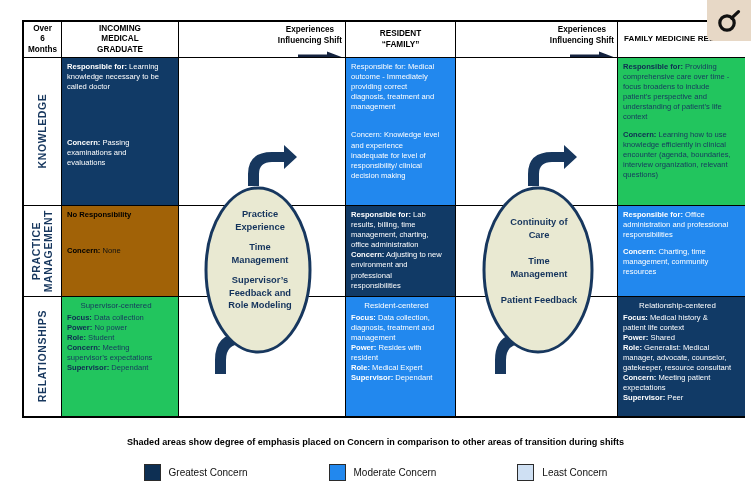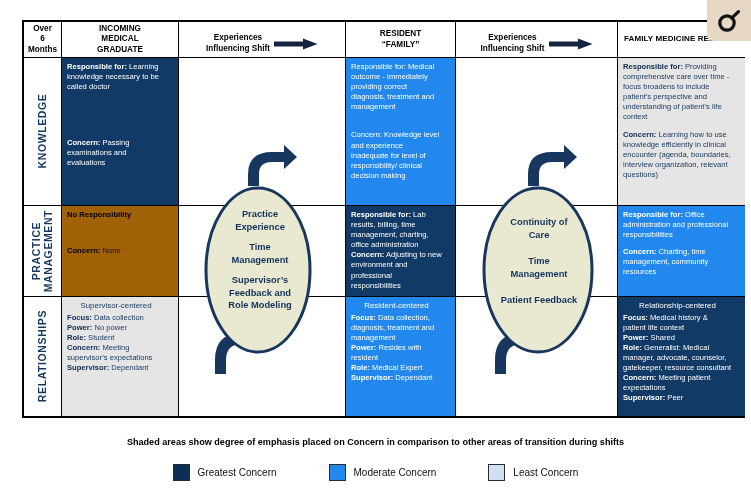--- a/index.html
+++ b/index.html
@@ -33,21 +33,21 @@
   
   .hcell {
     display: flex; align-items: center; justify-content: center;
     text-align: center;
     font-weight: bold; font-size: 8.2px; color: #000;
     line-height: 1.28;
     padding: 2px 3px;
     background: #fff;
   }
   .hcell.small { font-size: 8px; letter-spacing: .1px; }
-  .hcell.shiftcol { flex-direction: row; gap: 4px; padding-top: 11px; }
+  .hcell.shiftcol { flex-direction: column; gap: 4px; padding-top: 11px; align-items: flex-end; }
   .shift-title { font-size: 8.2px; font-weight: bold; line-height: 1.3; }
   .arrow-wrap { display: block; line-height: 0; }
 
   
   .rowlabel {
     background: #fff;
     display: flex; align-items: center; justify-content: center;
   }
   .rowlabel span {
     transform: rotate(-90deg);
@@ -68,21 +68,21 @@
     font-size: 7.6px;
     line-height: 1.33;
   }
   .blk p { margin: 0 0 0 0; }
   .blk .gap { height: 7px; }
   .blk b { font-weight: bold; }
   .navy   { background: #113a66; color: #ffffff; }
   .navy b { color: #ffffff; }
   .blue   { background: #2288ee; color: #ffffff; }
   .blue b { color: #ffffff; }
-  .lblue  { background: #e5e5e5; color: #17375e; }
+  .lblue  { background: #22c55e; color: #17375e; }
   .lblue b{ color: #102c52; }
   .white  { background: #a16207; color: #111; }
   .white b{ color: #000; }
 
   .card-title {
     display: block; text-align: center; font-weight: normal;
     margin-bottom: 1px; font-size: 7.9px;
   }
   .kv { display: block; }
 
@@ -105,21 +105,21 @@
 
   
   .footer-note {
     position: absolute; left: 0; right: 0; top: 437px;
     text-align: center;
     font-size: 9.1px; font-weight: bold; color: #000;
   }
   .legend {
     position: absolute; left: 0; right: 0; top: 464px;
     display: flex; justify-content: center; align-items: center;
-    gap: 52px;
+    gap: 81px;
   }
   .legend-item { display: flex; align-items: center; gap: 8px; }
   .swatch { width: 17px; height: 17px; border: 1px solid #2b2b2b; }
   .legend-label { font-size: 10px; color: #111; }
 
   
   .corner-icon {
     position: absolute; right: 0px; top: 0px;
     width: 44px; height: 41px;
     background: #e7d8c6;

